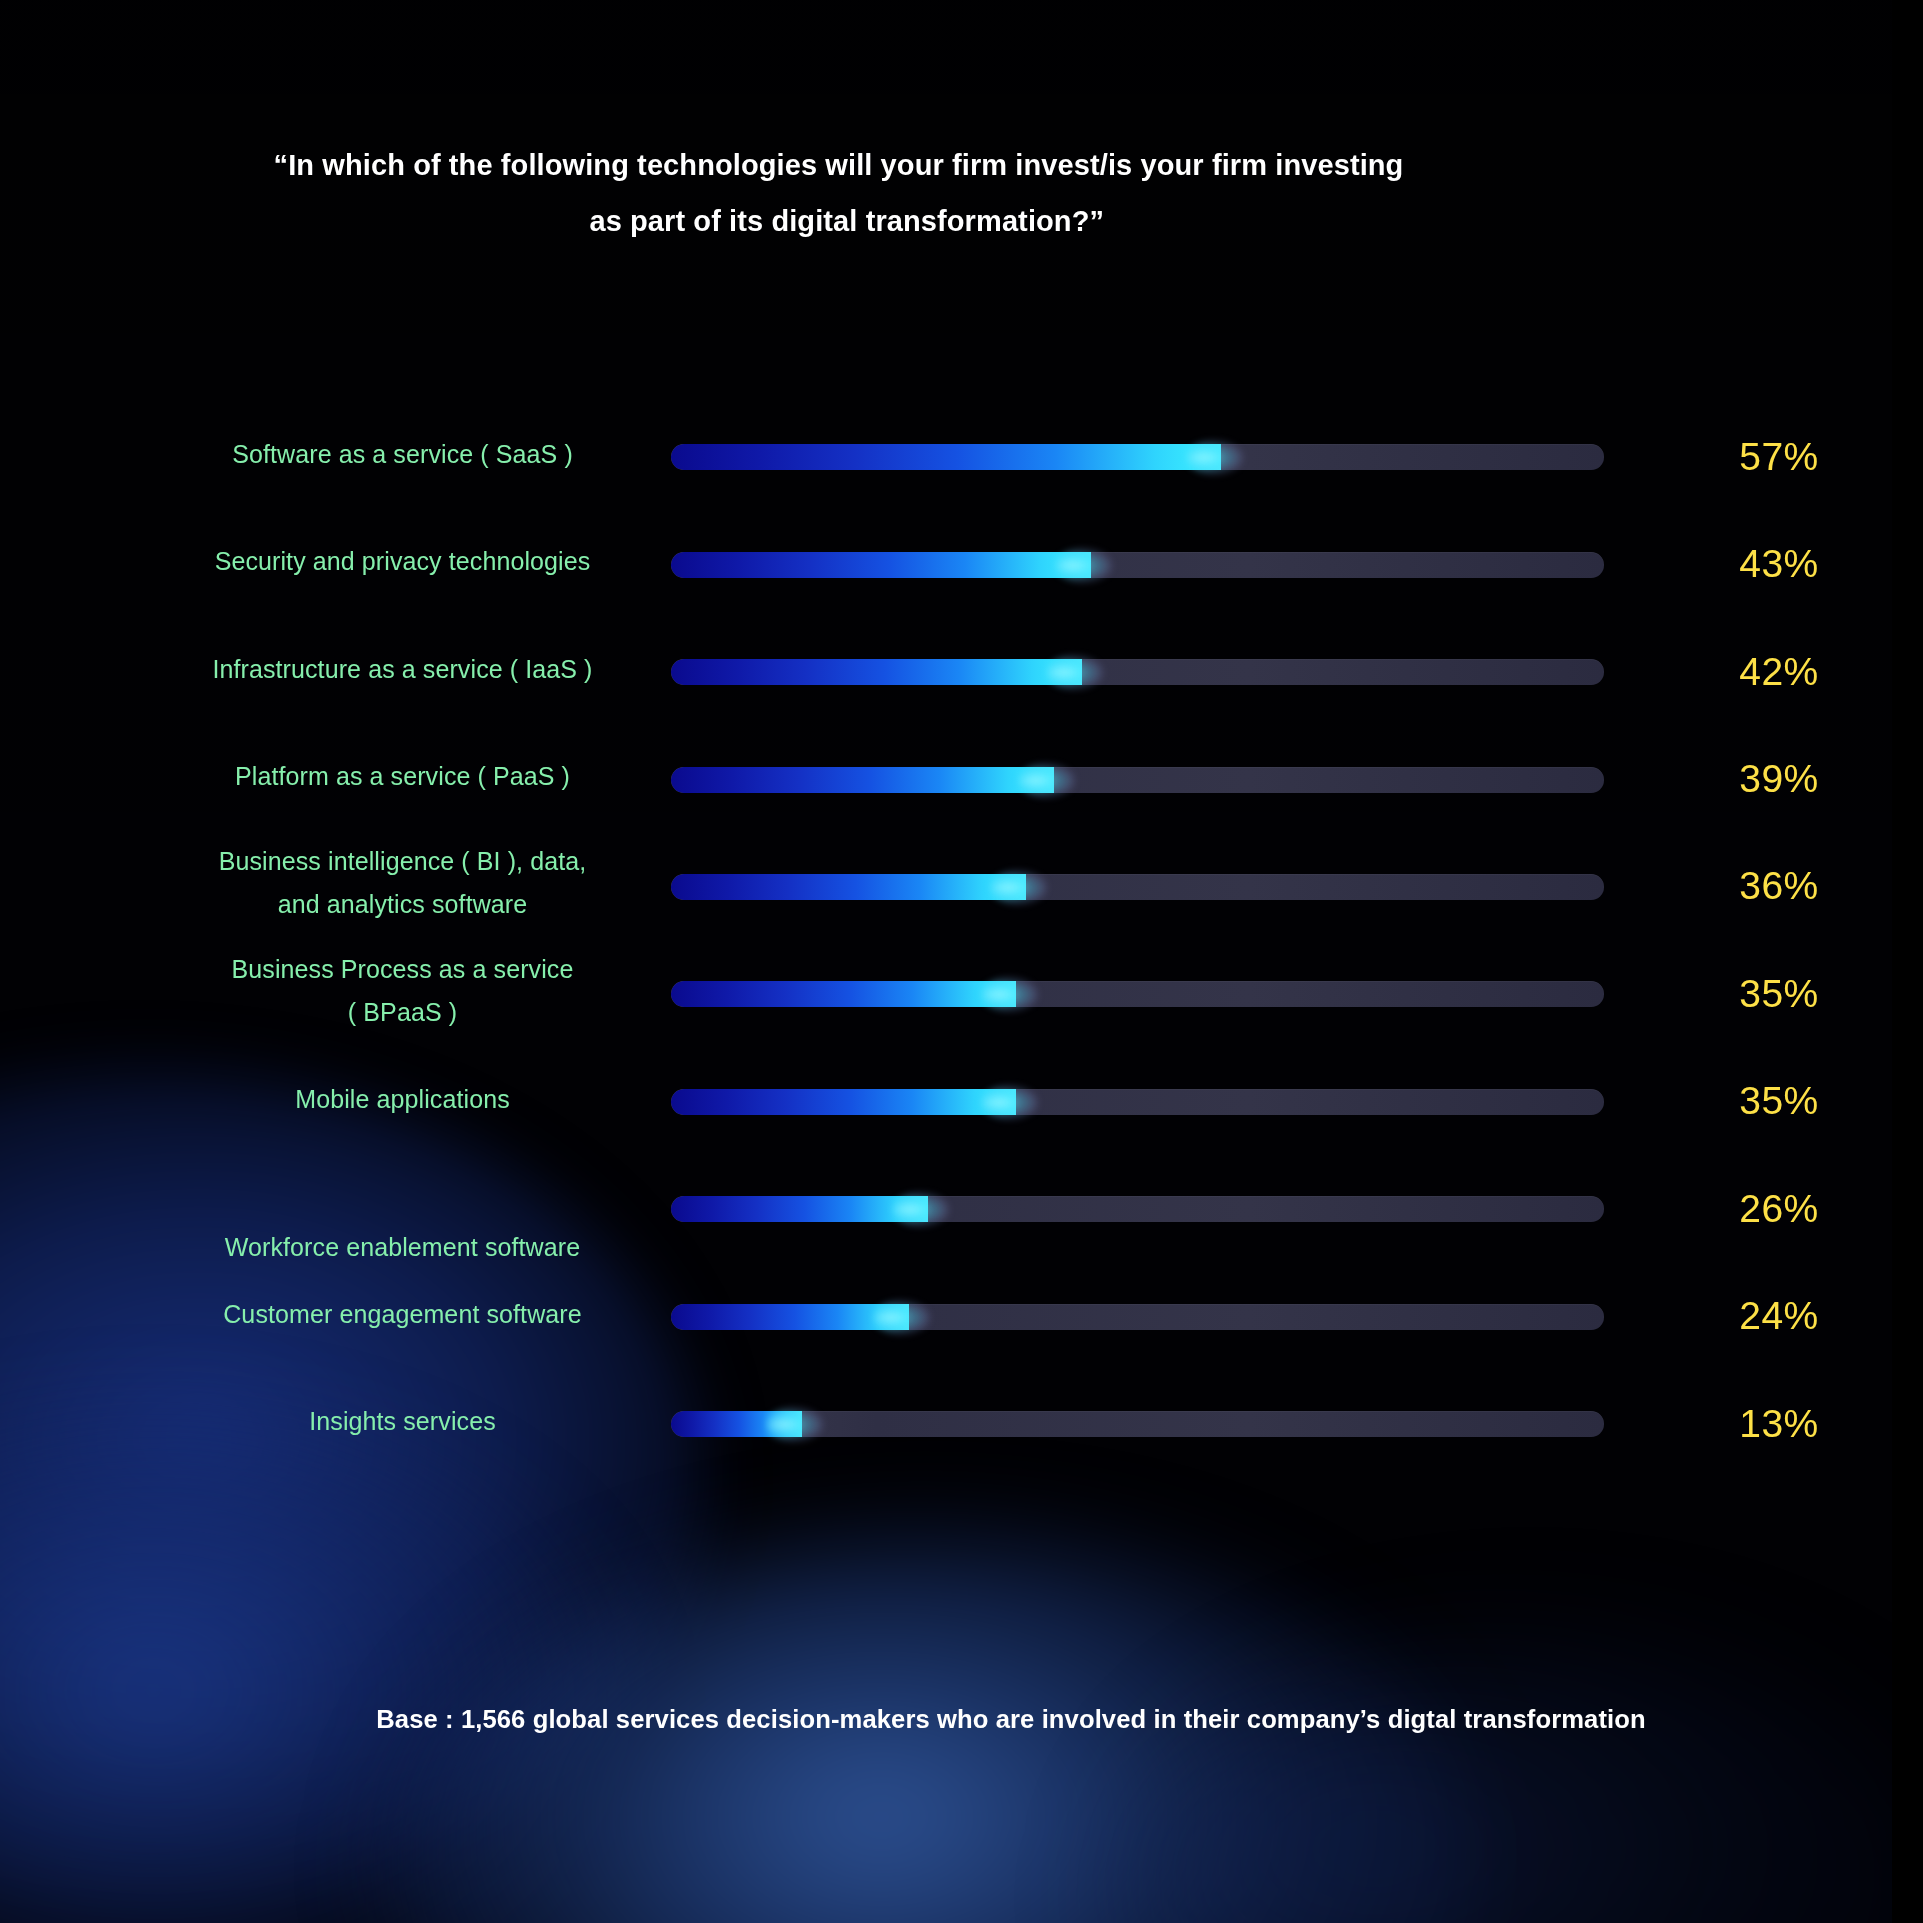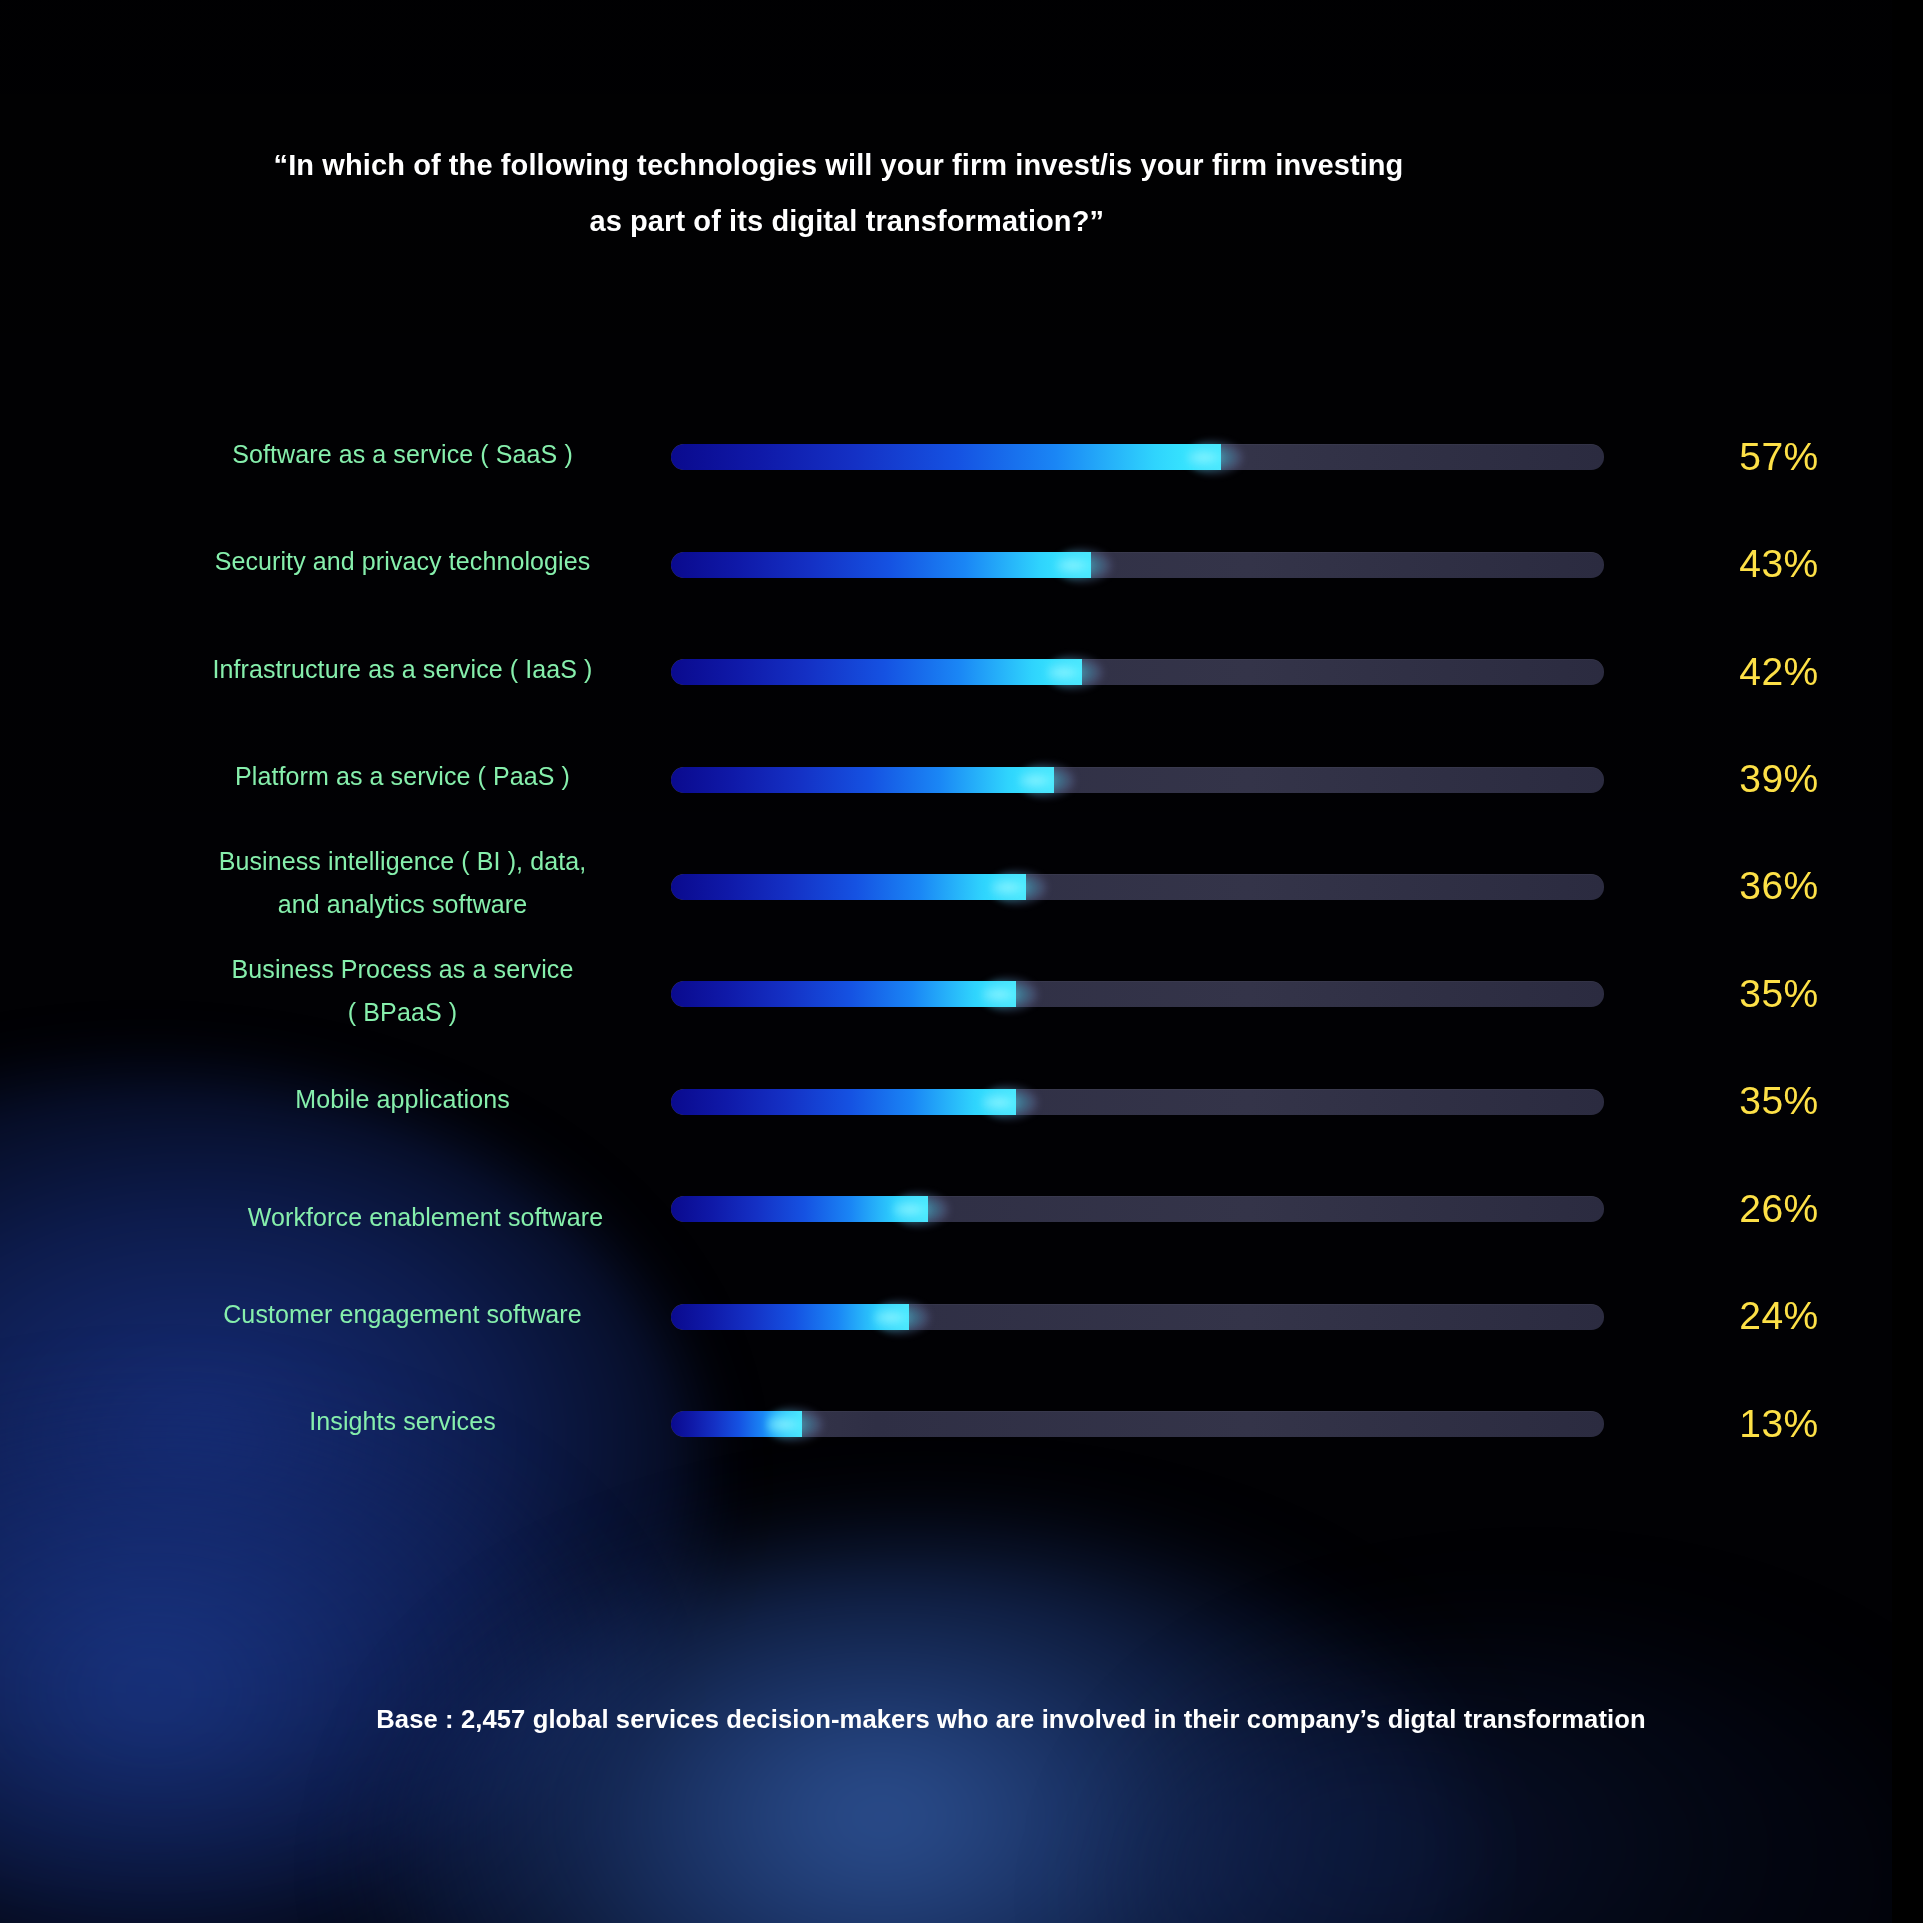--- a/index.html
+++ b/index.html
@@ -310,21 +310,21 @@
         </div>
         <div class="track" style="top: 1089px;">
           <div class="track-inner">
             <div class="fill" style="width: 37%;"></div>
           </div>
           <div class="fill-cap" style="left: 311px;"></div>
         </div>
         <div class="row-value" style="top: 1081px;">35%</div>
       </div>
       <div class="row">
-        <div class="row-label" style="top: 1196px; margin-left: 23px;">
+        <div class="row-label" style="top: 1226px;">
           <span class="lbl-line">Workforce enablement software</span>
         </div>
         <div class="track" style="top: 1196px;">
           <div class="track-inner">
             <div class="fill" style="width: 27.5%;"></div>
           </div>
           <div class="fill-cap" style="left: 222px;"></div>
         </div>
         <div class="row-value" style="top: 1189px;">26%</div>
       </div>
@@ -348,17 +348,17 @@
           <div class="track-inner">
             <div class="fill" style="width: 14%;"></div>
           </div>
           <div class="fill-cap" style="left: 96px;"></div>
         </div>
         <div class="row-value" style="top: 1404px;">13%</div>
       </div>
     </div>
 
   <div id="footer">
-    <div class="footer-line">Base : 2,457 global services decision-makers who are involved in their company’s digtal transformation</div>
+    <div class="footer-line">Base : 1,566 global services decision-makers who are involved in their company’s digtal transformation</div>
   </div>
 
 </div>
 
 
 </body></html>

